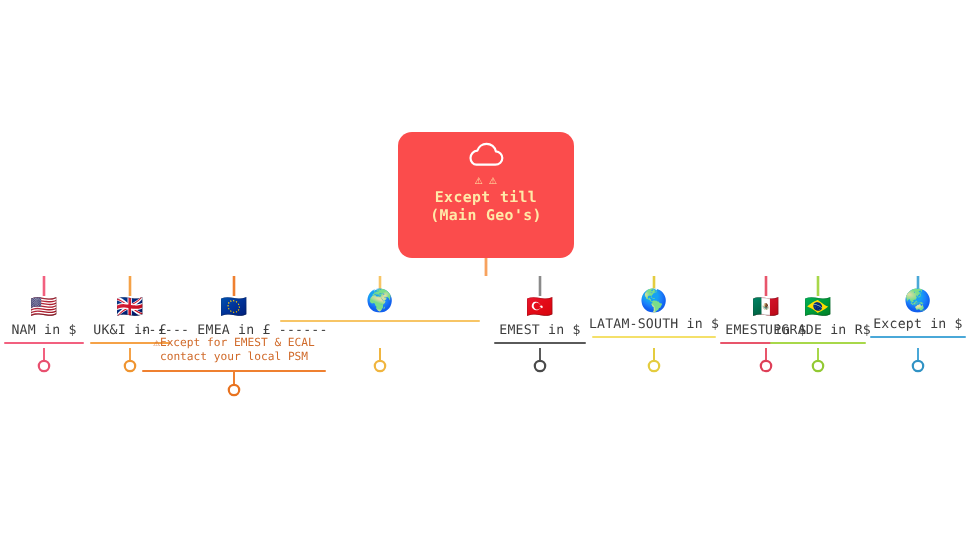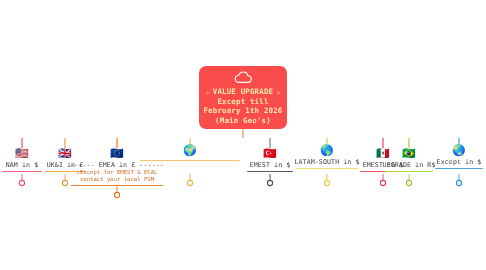--- a/index.html
+++ b/index.html
@@ -170,25 +170,23 @@
     <circle cx="459" cy="183" r="2.6" fill="#fff" stroke="#3092c4" stroke-width="1.1"></circle>
   </svg>
 
   <div class="root-node">
     <svg class="root-cloud" viewBox="0 0 24 16" xmlns="http://www.w3.org/2000/svg">
       <path d="M6.2 13.2h11.4c2.4 0 4.2-1.8 4.2-4 0-2.1-1.7-3.9-3.9-4-0.5-2.6-2.8-4.5-5.6-4.5-2.6 0-4.8 1.7-5.5 4.1-2.3 0.2-4.1 2.1-4.1 4.4 0 2.2 1.7 4 3.5 4z" fill="none" stroke="#ffffff" stroke-width="1.3" stroke-linejoin="round"></path>
     </svg>
     <div class="root-lines">
       <div class="root-line l1">
         <span class="warn-ico">⚠</span>
-        <span>VALUE UPGRADE</span>
         <span class="warn-ico">⚠</span>
       </div>
       <div class="root-line">Except till</div>
-      <div class="root-line">February 1th 2026</div>
       <div class="root-line">(Main Geo's)</div>
     </div>
   </div>
 
   <div class="leaf" style="left:0px; top:148px; width:44px;">
     <div class="leaf-ico">🇺🇸</div>
     <div class="leaf-label">NAM in $</div>
     <div class="leaf-underline" style="width:40px; background:#f2607f;"></div>
   </div>
 

